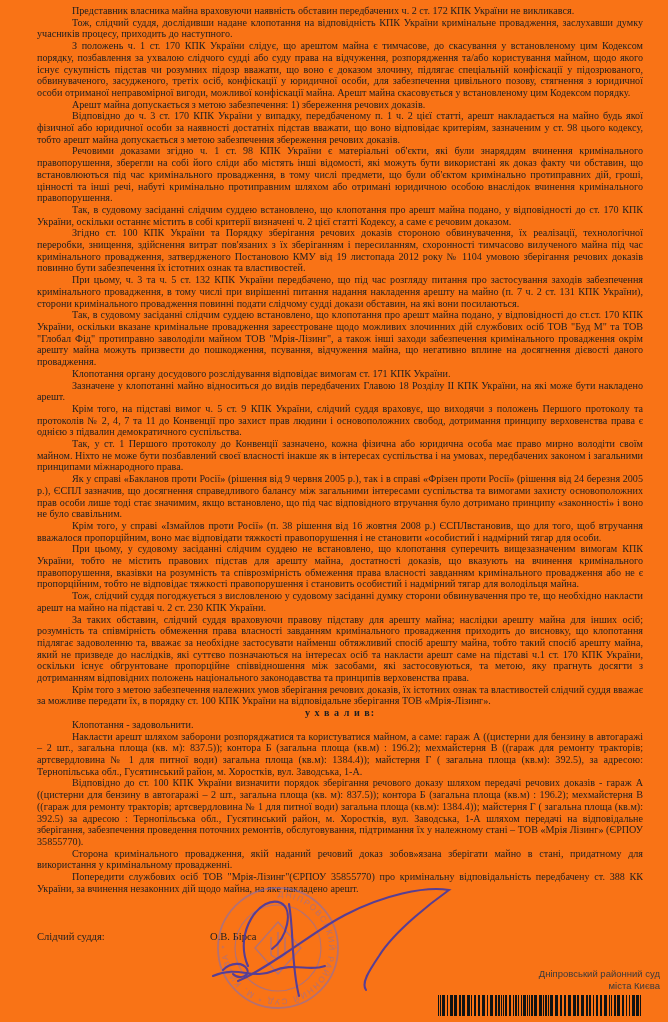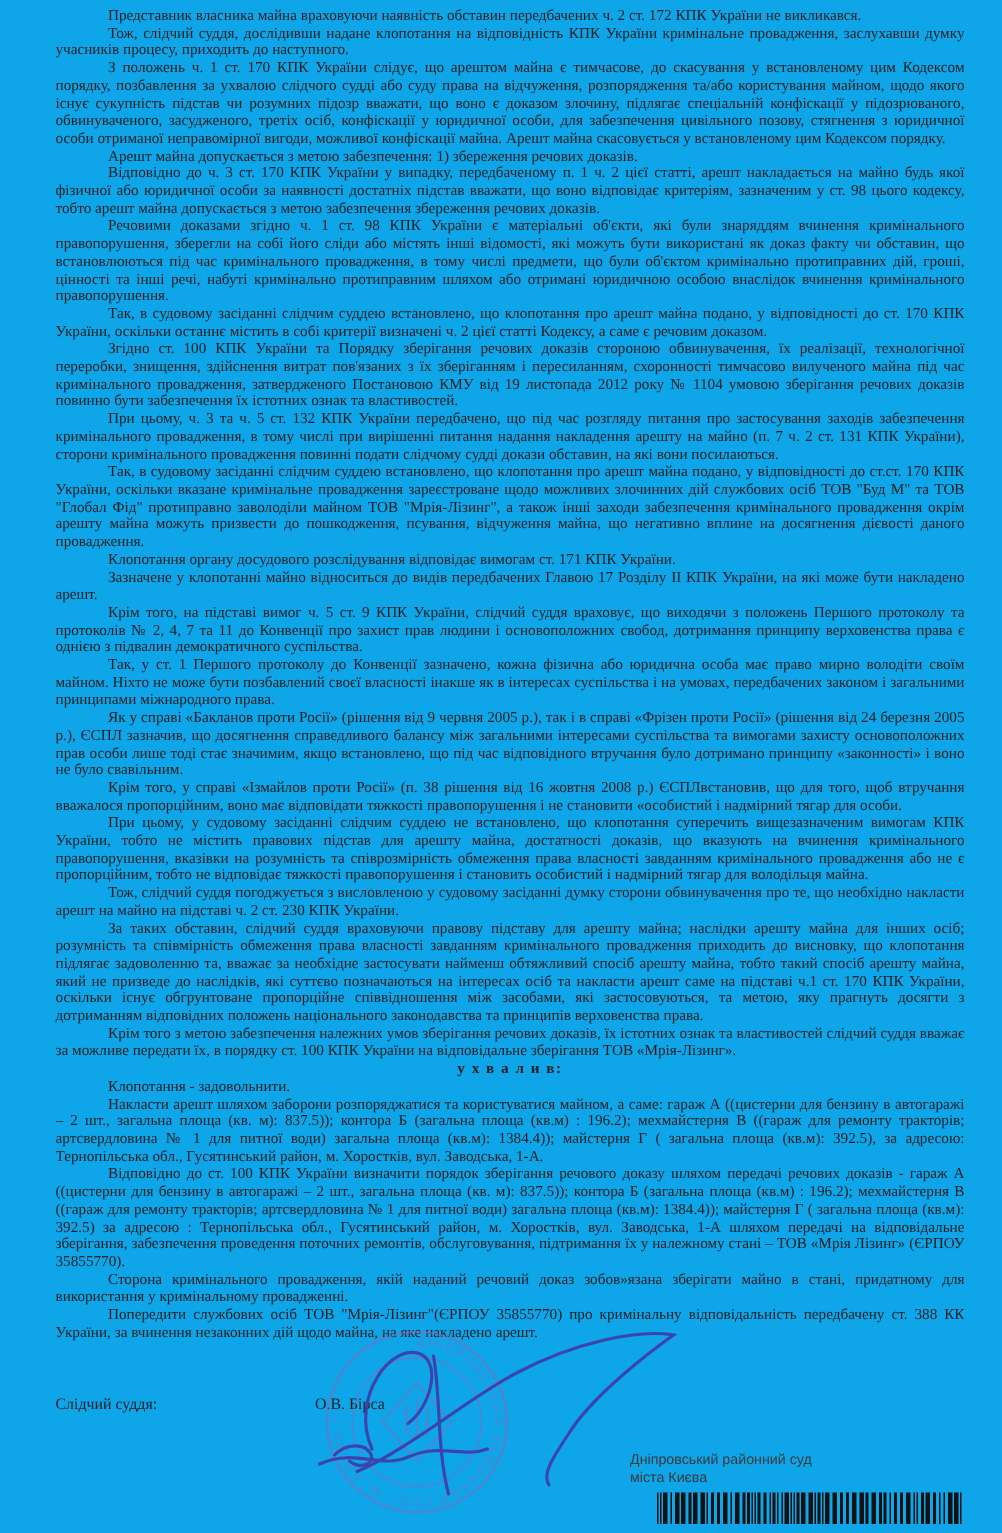--- a/index.html
+++ b/index.html
@@ -4,21 +4,21 @@
 <style>
   html, body {
     margin: 0; padding: 0;
     width: 668px; height: 1022px;
     background: #ffffff;
     overflow: hidden;
   }
   .page {
     position: relative;
     width: 668px; height: 1022px;
-    background: #0ea5e9;
+    background: #f97316;
     font-family: "Liberation Serif", serif;
     color: #1e1e20;
   }
   .text-body {
     position: absolute;
     top: 5px; left: 37px; right: 25px;
     height: 924px;
     overflow: hidden;
     font-size: 10.15px;
     line-height: 11.7px;
@@ -46,21 +46,21 @@
   .stamp-sig {
     position: absolute;
     left: 193px; top: 870px;
     width: 300px; height: 152px;
     pointer-events: none;
   }
   .footer {
     position: absolute;
     right: 8px; bottom: 6px;
     width: 240px;
-    text-align: left;
+    text-align: right;
     font-family: "Liberation Sans", sans-serif;
     font-size: 9.5px;
     color: #3a3a3c;
     line-height: 12px;
   }
   .barcode {
     margin-top: 3px;
     height: 21px;
     display: flex;
     align-items: stretch;
@@ -85,21 +85,21 @@
       <p class="">Тож, слідчий суддя, дослідивши надане клопотання на відповідність КПК України кримінальне провадження, заслухавши думку учасників процесу, приходить до наступного.</p>
       <p class="">З положень ч. 1 ст. 170 КПК України слідує, що арештом майна є тимчасове, до скасування у встановленому цим Кодексом порядку, позбавлення за ухвалою слідчого судді або суду права на відчуження, розпорядження та/або користування майном, щодо якого існує сукупність підстав чи розумних підозр вважати, що воно є доказом злочину, підлягає спеціальній конфіскації у підозрюваного, обвинуваченого, засудженого, третіх осіб, конфіскації у юридичної особи, для забезпечення цивільного позову, стягнення з юридичної особи отриманої неправомірної вигоди, можливої конфіскації майна. Арешт майна скасовується у встановленому цим Кодексом порядку.</p>
       <p class="">Арешт майна допускається з метою забезпечення: 1) збереження речових доказів.</p>
       <p class="">Відповідно до ч. 3 ст. 170 КПК України у випадку, передбаченому п. 1 ч. 2 цієї статті, арешт накладається на майно будь якої фізичної або юридичної особи за наявності достатніх підстав вважати, що воно відповідає критеріям, зазначеним у ст. 98 цього кодексу, тобто арешт майна допускається з метою забезпечення збереження речових доказів.</p>
       <p class="">Речовими доказами згідно ч. 1 ст. 98 КПК України є матеріальні об'єкти, які були знаряддям вчинення кримінального правопорушення, зберегли на собі його сліди або містять інші відомості, які можуть бути використані як доказ факту чи обставин, що встановлюються під час кримінального провадження, в тому числі предмети, що були об'єктом кримінально протиправних дій, гроші, цінності та інші речі, набуті кримінально протиправним шляхом або отримані юридичною особою внаслідок вчинення кримінального правопорушення.</p>
       <p class="">Так, в судовому засіданні слідчим суддею встановлено, що клопотання про арешт майна подано, у відповідності до ст. 170 КПК України, оскільки останнє містить в собі критерії  визначені ч. 2 цієї статті Кодексу, а саме є речовим доказом.</p>
       <p class="">Згідно ст. 100 КПК України та Порядку зберігання речових доказів стороною обвинувачення, їх реалізації, технологічної переробки, знищення, здійснення витрат пов'язаних з їх зберіганням і пересиланням, схоронності тимчасово вилученого майна під час кримінального провадження, затвердженого Постановою КМУ від 19 листопада 2012 року № 1104 умовою зберігання речових доказів повинно бути забезпечення їх істотних ознак та властивостей.</p>
       <p class="">При  цьому, ч. 3 та ч. 5 ст. 132 КПК України передбачено, що під час розгляду питання про застосування заходів забезпечення кримінального провадження, в тому числі при вирішенні питання надання накладення арешту на майно (п. 7 ч. 2 ст. 131 КПК України), сторони кримінального провадження повинні подати слідчому судді докази обставин, на які вони посилаються.</p>
       <p class="">Так, в судовому засіданні слідчим суддею встановлено, що клопотання про арешт майна подано, у відповідності до ст.ст. 170 КПК України, оскільки вказане кримінальне провадження зареєстроване щодо можливих злочинних дій службових осіб ТОВ "Буд М" та ТОВ "Глобал Фід" протиправно заволоділи майном  ТОВ "Мрія-Лізинг", а також інші заходи забезпечення кримінального провадження окрім арешту майна можуть призвести до пошкодження, псування, відчуження майна, що негативно вплине на досягнення дієвості даного провадження.</p>
       <p class="">Клопотання органу досудового розслідування відповідає вимогам ст. 171  КПК України.</p>
-      <p class="">Зазначене у клопотанні майно відноситься до видів передбачених Главою 17 Розділу II КПК України, на які може бути накладено арешт.</p>
+      <p class="">Зазначене у клопотанні майно відноситься до видів передбачених Главою 18 Розділу II КПК України, на які може бути накладено арешт.</p>
       <p class="">Крім того, на підставі вимог ч. 5 ст. 9 КПК України, слідчий суддя враховує, що виходячи з положень Першого протоколу та протоколів № 2, 4, 7 та 11 до Конвенції про захист прав людини і основоположних свобод, дотримання принципу верховенства права є однією з підвалин демократичного суспільства.</p>
       <p class="">Так, у ст. 1 Першого протоколу до Конвенції зазначено, кожна фізична або юридична особа має право мирно володіти своїм майном. Ніхто не може бути позбавлений своєї власності інакше як в інтересах суспільства і на умовах, передбачених законом і загальними принципами міжнародного права.</p>
       <p class="">Як у справі «Бакланов проти Росії» (рішення від 9 червня 2005 р.), так і в справі «Фрізен проти Росії» (рішення від 24 березня 2005 р.), ЄСПЛ зазначив, що досягнення справедливого балансу між загальними інтересами суспільства та вимогами захисту основоположних прав особи лише тоді стає значимим, якщо встановлено, що під час відповідного втручання було дотримано принципу «законності» і воно не було свавільним.</p>
       <p class="">Крім того, у справі «Ізмайлов проти Росії» (п. 38 рішення від 16 жовтня 2008 р.) ЄСПЛвстановив, що для того, щоб втручання вважалося пропорційним, воно має відповідати тяжкості правопорушення і не становити «особистий і надмірний тягар для особи.</p>
       <p class="">При цьому, у судовому засіданні слідчим суддею не встановлено, що клопотання суперечить вищезазначеним вимогам КПК України, тобто не містить правових підстав для арешту майна, достатності доказів, що вказують на вчинення кримінального правопорушення, вказівки на розумність та співрозмірність обмеження права власності завданням кримінального провадження або не є пропорційним, тобто не відповідає тяжкості правопорушення і становить особистий і надмірний тягар для володільця майна.</p>
       <p class="">Тож, слідчий суддя погоджується з висловленою у судовому засіданні думку сторони обвинувачення про те, що необхідно накласти арешт на майно на підставі ч. 2 ст. 230 КПК України.</p>
       <p class="">За таких обставин, слідчий суддя враховуючи правову підставу для арешту майна; наслідки арешту майна для інших осіб; розумність та співмірність обмеження права власності завданням кримінального провадження приходить до висновку, що клопотання підлягає задоволенню та, вважає за необхідне застосувати найменш обтяжливий спосіб арешту майна, тобто такий спосіб арешту майна, який не призведе до наслідків, які суттєво позначаються на інтересах осіб та накласти арешт саме на підставі ч.1  ст. 170 КПК України, оскільки існує  обгрунтоване пропорційне співвідношення між засобами, які застосовуються, та метою, яку прагнуть досягти з дотриманням відповідних положень національного законодавства та принципів верховенства права.</p>
       <p class="">Крім того з метою забезпечення належних умов зберігання речових доказів, їх істотних ознак та властивостей слідчий суддя вважає за можливе передати їх, в порядку ст. 100 КПК України на відповідальне зберігання ТОВ «Мрія-Лізинг».</p>
       <p class="center-bold">у х в а л и в:</p>
       <p class="">Клопотання - задовольнити.</p>

